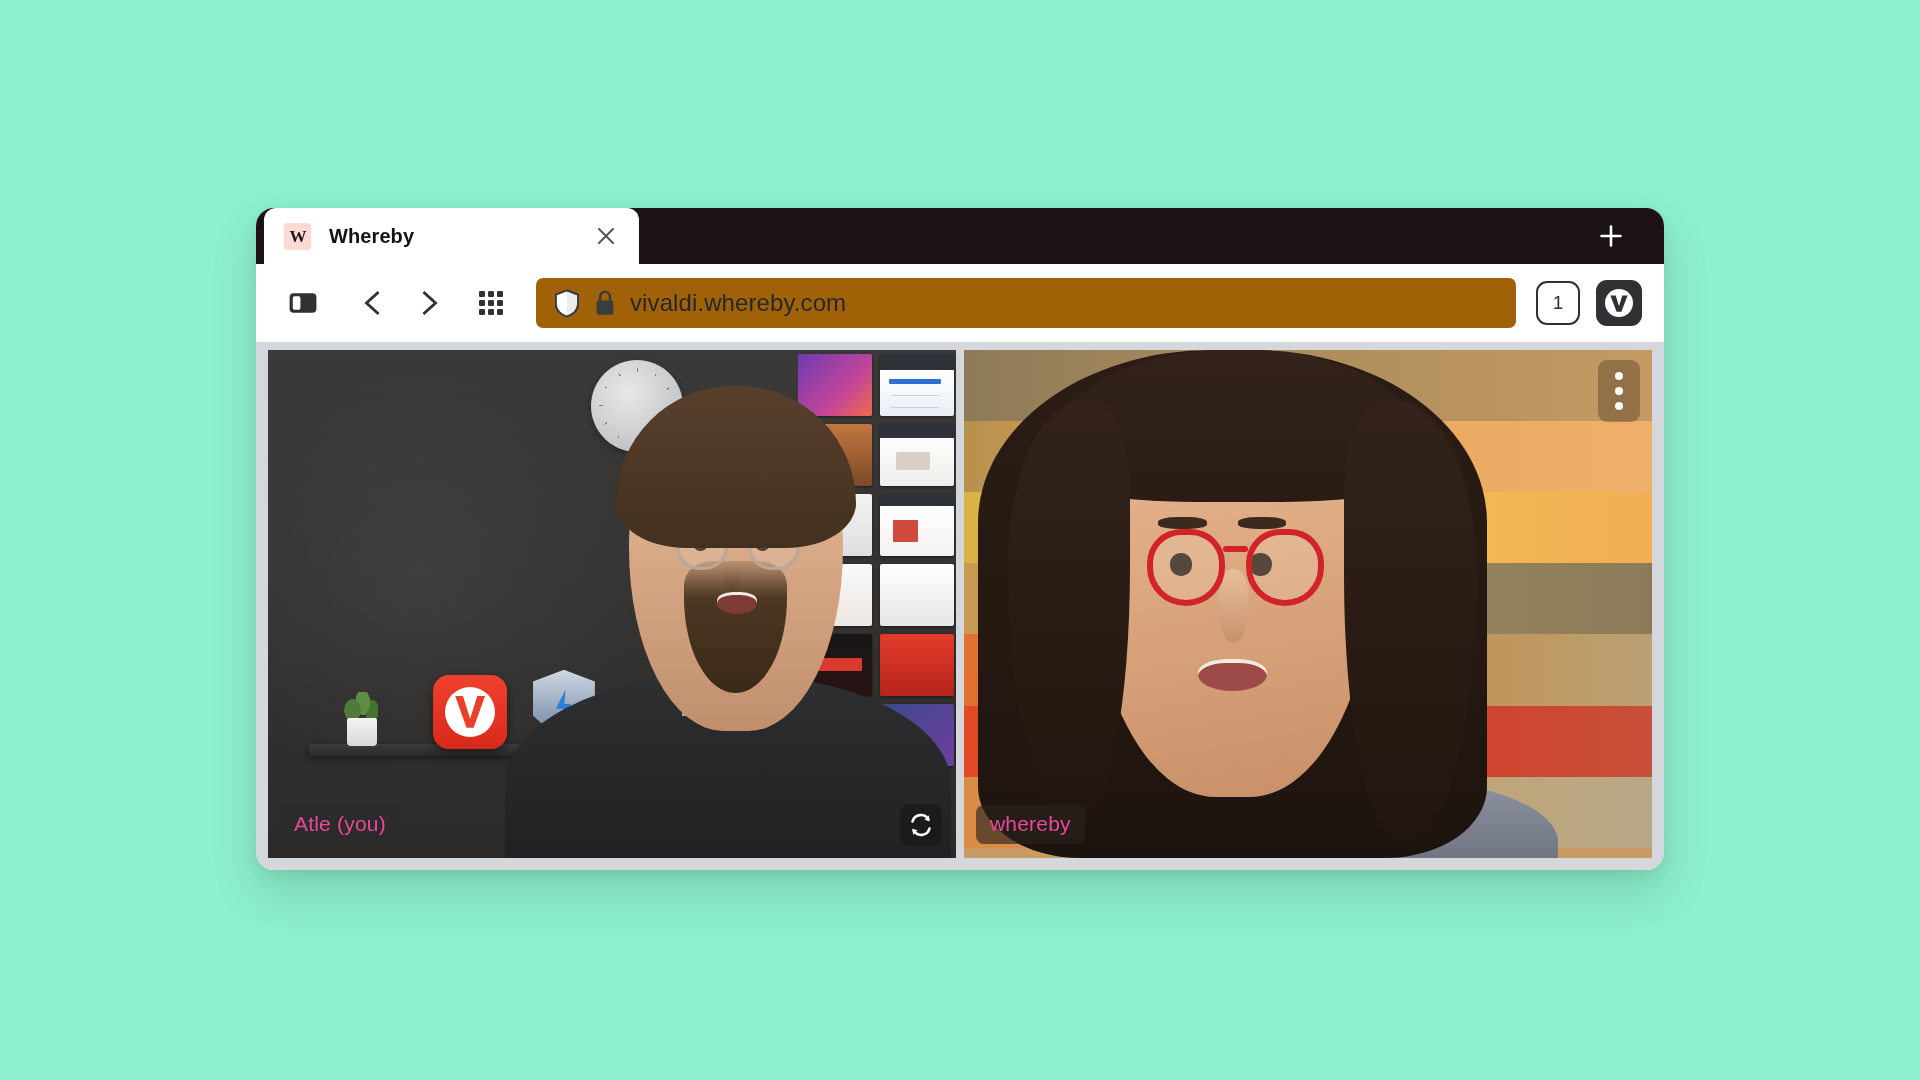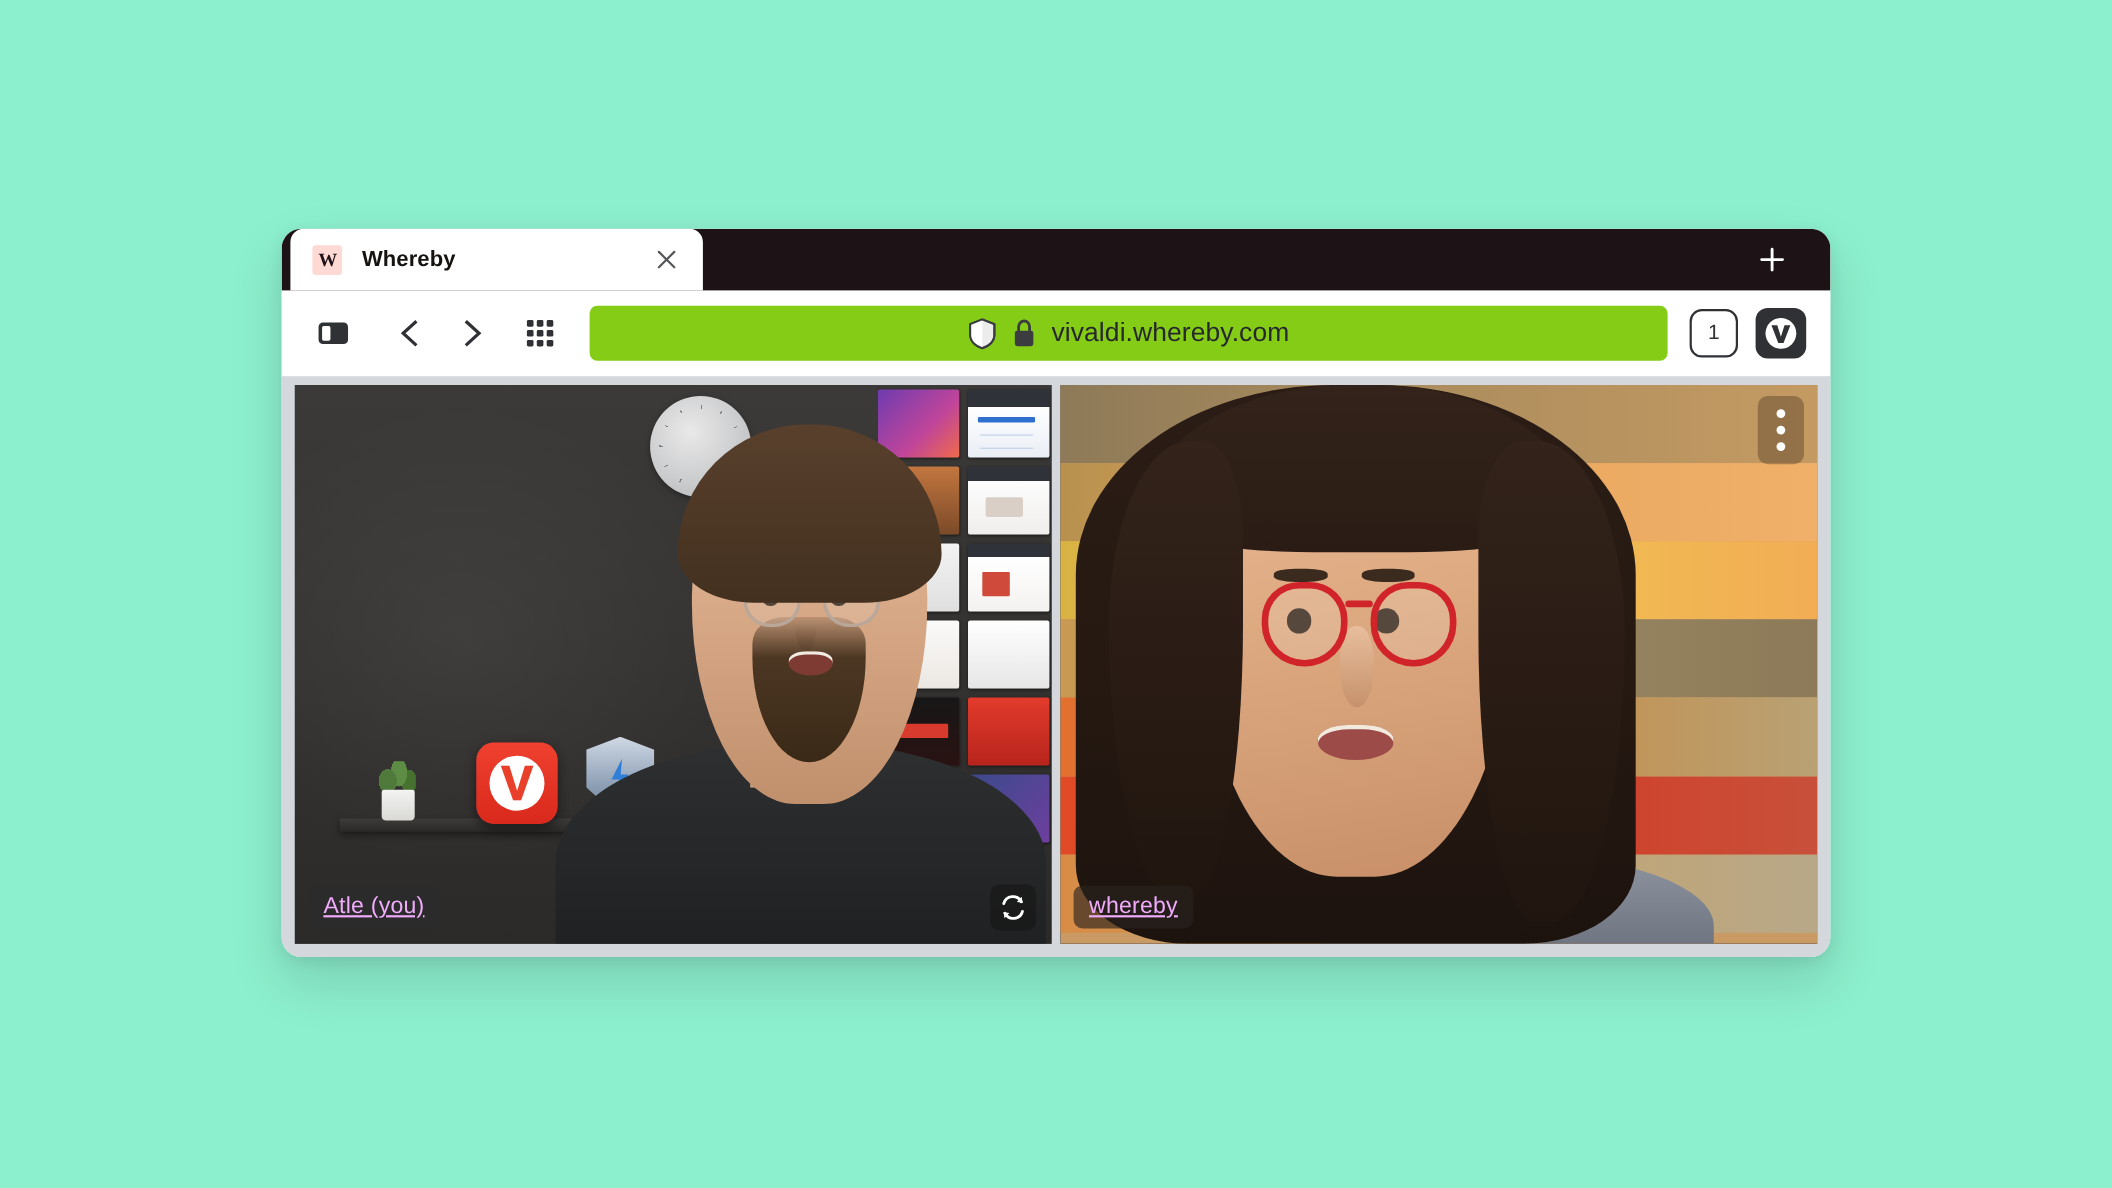--- a/index.html
+++ b/index.html
@@ -119,29 +119,28 @@
     margin-right: 18px;
   }
   #panel-toggle-button { margin-right: 24px; }
   #nav-back-button { margin-right: 10px; }
   #nav-forward-button { margin-right: 16px; }
   #speed-dial-button { margin-right: 22px; }
 
   #address-bar {
     flex: 1 1 auto;
     height: 50px;
-    background: #84cc16;
+    background: #a16207;
     border-radius: 7px;
     display: flex;
     align-items: center;
     padding: 0 18px;
     box-sizing: border-box;
     min-width: 0;
     cursor: text;
-    justify-content: center;
   }
   #site-shield-icon { flex: 0 0 auto; margin-right: 14px; display:flex; }
   #site-lock-icon   { flex: 0 0 auto; margin-right: 14px; display:flex; }
   #url-text {
     font-size: 24px;
     color: #26282b;
     letter-spacing: 0.1px;
     white-space: nowrap;
     overflow: hidden;
     text-overflow: ellipsis;
@@ -198,24 +197,23 @@
     overflow: hidden;
     background: #2b2b2b;
   }
   .name-pill {
     position: absolute;
     left: 12px;
     bottom: 14px;
     padding: 7px 14px 8px 14px;
     border-radius: 8px;
     font-size: 21px;
-    color: #f0abfc;
+    color: #ec4899;
     letter-spacing: 0.2px;
     z-index: 6;
-    text-decoration: underline;
   }
   #tile-self .name-pill { background: #2b2b2b; }
   #tile-remote .name-pill { background: rgba(40,34,30,0.64); }
 
   #flip-camera-button {
     position: absolute;
     right: 14px;
     bottom: 12px;
     width: 42px;
     height: 42px;

